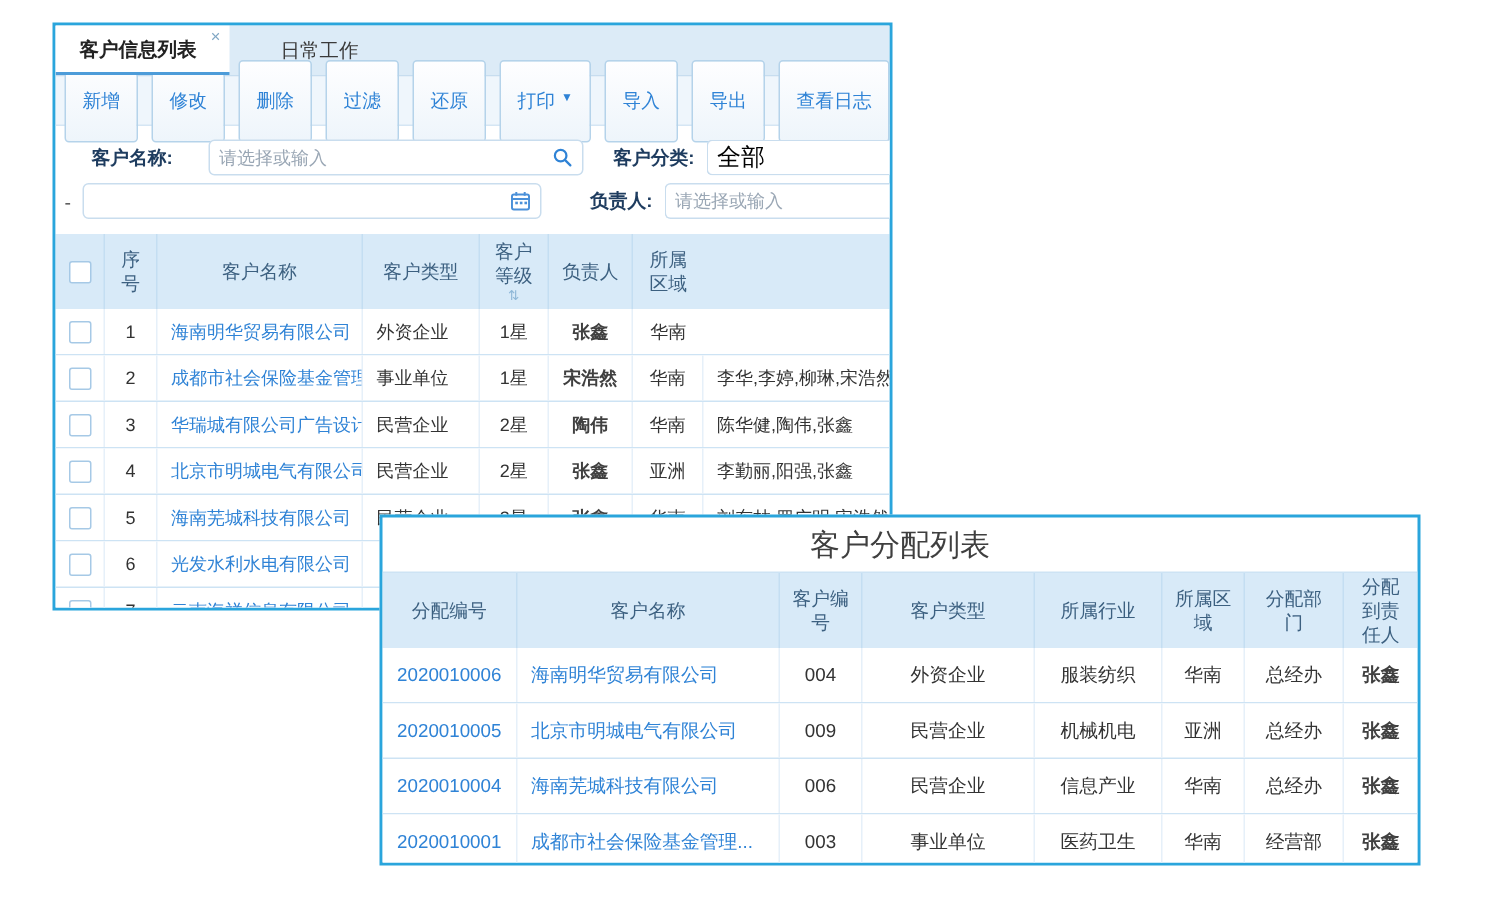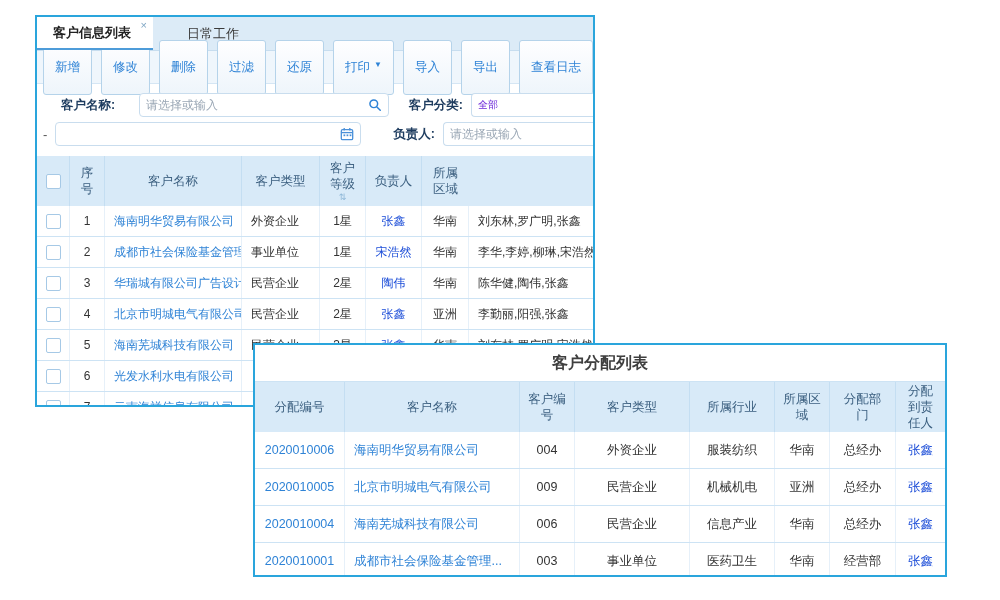--- a/index.html
+++ b/index.html
@@ -32,58 +32,58 @@
 
   
   .searcharea{background:#fff;padding:5px 0 6px 0;}
   .srow{display:flex;align-items:center;height:26px;margin:3px 0;}
   .slabel{font-size:12.5px;font-weight:bold;color:#1e3c5f;white-space:nowrap;}
   .lab1{margin-left:24px;width:72px;text-align:left;}
   .lab2{width:70px;text-align:right;margin-left:4px;}
   .dash{margin-left:6px;width:12px;text-align:left;color:#555;font-size:13px;}
   .field{border:1px solid #c9ddee;border-radius:4px;height:24px;display:flex;align-items:center;background:#fff;box-sizing:border-box;padding:0 6px;}
   .field .ph{color:#9aa7b5;font-size:12px;flex:1;white-space:nowrap;overflow:hidden;}
-  .field .val{color:#6d28d9;font-size:10px;flex:1;white-space:nowrap;overflow:hidden;}
+  .field .val{color:#000000;font-size:16px;flex:1;white-space:nowrap;overflow:hidden;}
   .f-name{width:250px;margin-left:6px;}
   .f-date{width:306px;margin-left:0px;}
   .grow{flex:1;margin-left:8px;margin-right:-6px;border:1px solid #c9ddee;border-radius:4px 0 0 4px;border-right:none;}
   .ficon{flex:0 0 auto;margin-left:4px;display:flex;align-items:center;}
 
   
   .thead{display:flex;background:#d8eaf8;color:#3c6080;font-size:12.5px;line-height:1.3;}
   .th{display:flex;flex-direction:column;align-items:center;justify-content:center;text-align:center;
       border-right:1px solid #c4def2;box-sizing:border-box;padding:2px 6px;}
   .th:last-child{border-right:none;}
   .trow{display:flex;border-bottom:1px solid #cde3f4;font-size:12px;color:#333;background:#fff;}
   .td{display:flex;align-items:center;justify-content:center;text-align:center;
       border-right:1px solid #e6f0f9;box-sizing:border-box;padding:0 4px;
       white-space:nowrap;overflow:hidden;}
   .td:last-child{border-right:none;}
   .td.left{justify-content:flex-start;text-align:left;padding-left:9px;}
   .link{color:#2f83d6;}
-  .owner{color:#1d4ed8;font-weight:normal;}
+  .owner{color:#404040;font-weight:bold;}
 
   
   #panel1 .thead{height:50px;}
   #panel1 .trow{height:30px;}
   .t1c0{width:33px;flex:0 0 auto;}
   .t1c1{width:35px;flex:0 0 auto;}
   .t1c2{width:137px;flex:0 0 auto;}
   .t1c3{width:78px;flex:0 0 auto;}
   .t1c4{width:46px;flex:0 0 auto;}
   .t1c5{width:56px;flex:0 0 auto;}
   .t1c6{width:47px;flex:0 0 auto;}
   .t1c7{flex:1;}
   .sorticon{font-size:9px;color:#8fb8d8;line-height:1;margin-top:1px;}
 
   .cb{width:13px;height:13px;border:1px solid #a6c9e6;border-radius:2px;background:#fff;}
 
   
   .p2title{height:36px;display:flex;align-items:center;justify-content:center;
-           font-size:16px;font-weight:bold;color:#3f3f3f;border-bottom:1px solid #cde3f4;}
+           font-size:20px;font-weight:normal;color:#3f3f3f;border-bottom:1px solid #cde3f4;}
   #panel2 .thead{height:50px;}
   #panel2 .trow{height:36px;font-size:12.5px;}
   .t2c0{width:90px;flex:0 0 auto;}
   .t2c1{width:175px;flex:0 0 auto;}
   .t2c2{width:55px;flex:0 0 auto;}
   .t2c3{width:115px;flex:0 0 auto;}
   .t2c4{width:85px;flex:0 0 auto;}
   .t2c5{width:55px;flex:0 0 auto;}
   .t2c6{width:66px;flex:0 0 auto;}
   .t2c7{flex:1;}
@@ -193,21 +193,20 @@
   <div class="trow">
     <div class="td t1c0">
         <div class="cb"></div>
       </div>
     <div class="td t1c1">1</div>
     <div class="td t1c2 left link">海南明华贸易有限公司</div>
     <div class="td t1c3 left">外资企业</div>
     <div class="td t1c4">1星</div>
     <div class="td t1c5 owner">张鑫</div>
     <div class="td t1c6">华南</div>
-    <div class="td t1c7 left">刘东林,罗广明,张鑫</div>
   </div>
   <div class="trow">
     <div class="td t1c0">
         <div class="cb"></div>
       </div>
     <div class="td t1c1">2</div>
     <div class="td t1c2 left link">成都市社会保险基金管理...</div>
     <div class="td t1c3 left">事业单位</div>
     <div class="td t1c4">1星</div>
     <div class="td t1c5 owner">宋浩然</div>

